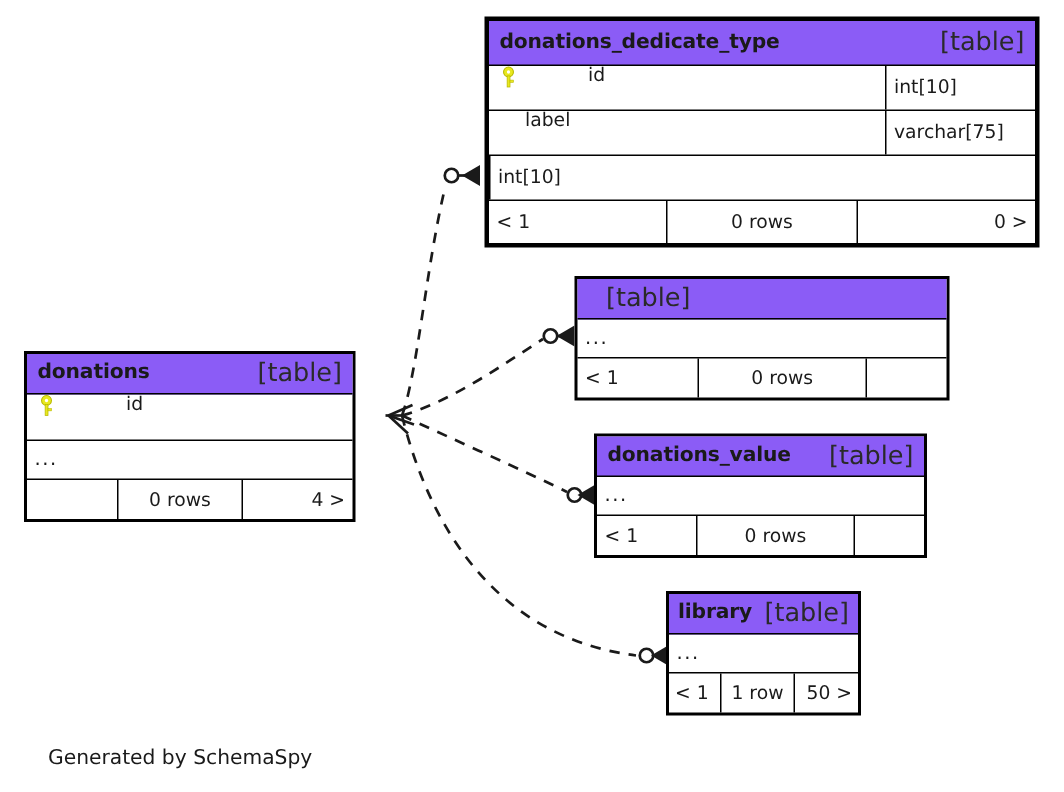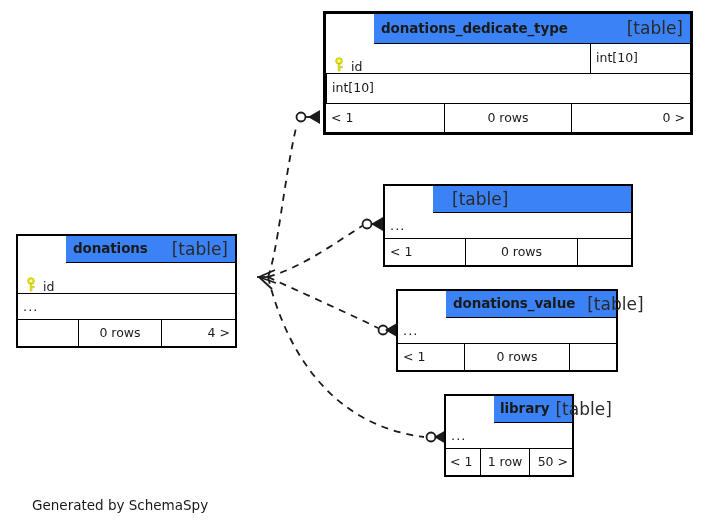--- a/index.html
+++ b/index.html
@@ -44,27 +44,26 @@
     line-height: 1;
   }
   .entity.focal {
     border-width: 3px;
   }
 
   .entity-header {
     display: flex;
     align-items: center;
     justify-content: space-between;
-    background: #3b82f6;
+    background: #8b5cf6;
     border-bottom: 1.5px solid #000000;
     box-sizing: border-box;
     padding: 0 7px;
     height: 27px;
     white-space: nowrap;
-    margin-left: 48px;
   }
   .entity.focal .entity-header { height: 30px; }
 
   .entity-name {
     font-weight: bold;
     font-size: 13.5px;
     letter-spacing: -0.1px;
   }
   .entity-kind {
     font-size: 17px;
@@ -78,25 +77,26 @@
     display: flex;
     align-items: stretch;
     border-bottom: 1.5px solid #000000;
     box-sizing: border-box;
     height: 30px;
   }
   .col-row:last-of-type { }
   .col-name {
     flex: 1 1 auto;
     display: flex;
-    align-items: flex-end;
+    align-items: flex-start;
     padding-left: 6px;
     box-sizing: border-box;
     white-space: nowrap;
     overflow: hidden;
+    gap: 41px;
   }
   .col-type {
     flex: 0 0 auto;
     display: flex;
     align-items: center;
     padding: 0 5px;
     border-left: 1.5px solid #000000;
     box-sizing: border-box;
     white-space: nowrap;
   }
@@ -216,20 +216,28 @@
           <rect x="6.1" y="6.6" width="1.9" height="7.4" fill="#e8e81e" stroke="#b8b800" stroke-width="0.5"></rect>
           <rect x="8" y="9.4" width="2.3" height="1.5" fill="#e8e81e" stroke="#b8b800" stroke-width="0.4"></rect>
         </svg>
         <span>id</span>
       </div>
       <div class="col-type" style="width:100px;">
         <span>int[10]</span>
       </div>
     </div>
 
+    <div class="col-row">
+      <div class="col-name indented">
+        <span>label</span>
+      </div>
+      <div class="col-type" style="width:100px;">
+        <span>varchar[75]</span>
+      </div>
+    </div>
 
     <div class="col-row">
       <div class="col-type" style="width:100px;">
         <span>int[10]</span>
       </div>
     </div>
 
     <div class="entity-footer">
       <div class="foot-cell foot-left" style="width:118px;">&lt; 1</div>
       <div class="foot-cell foot-mid" style="flex:1 1 auto;">0 rows</div>

